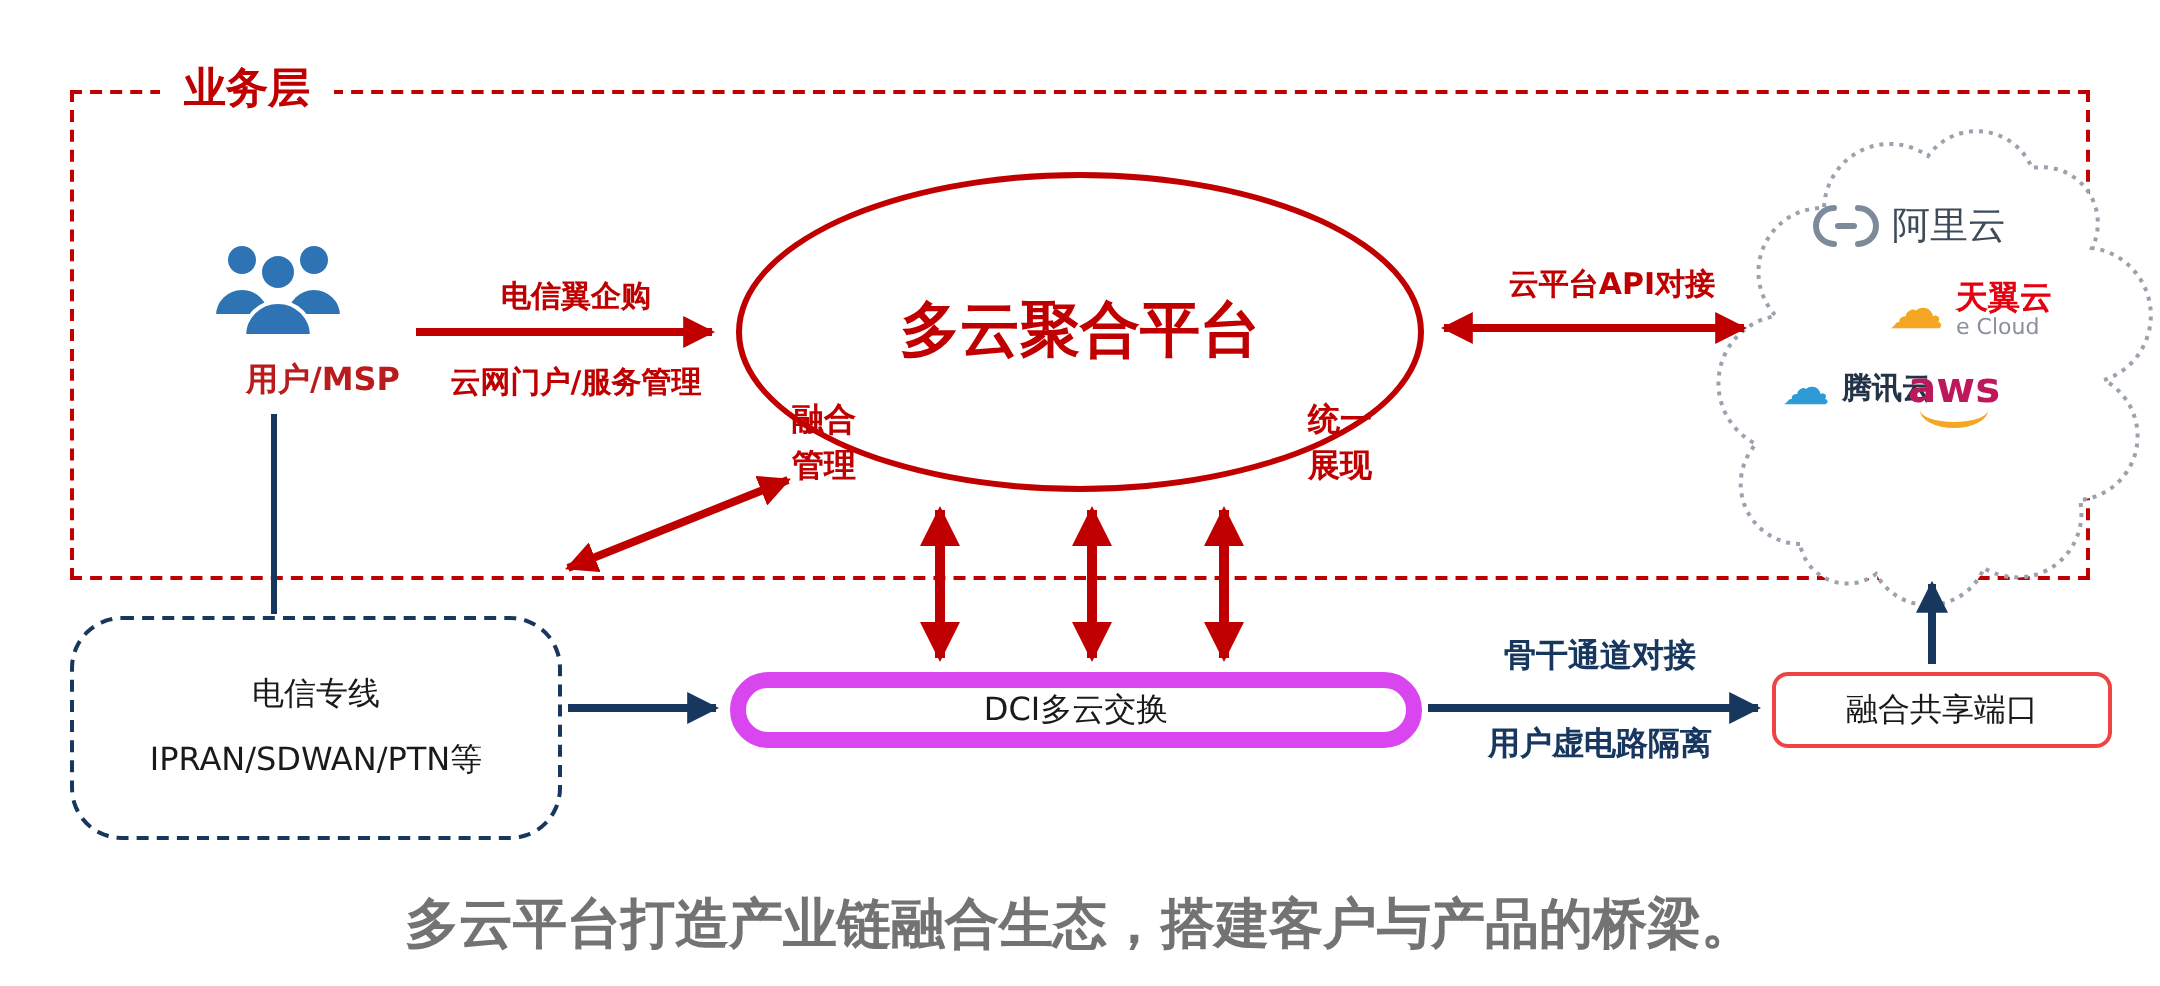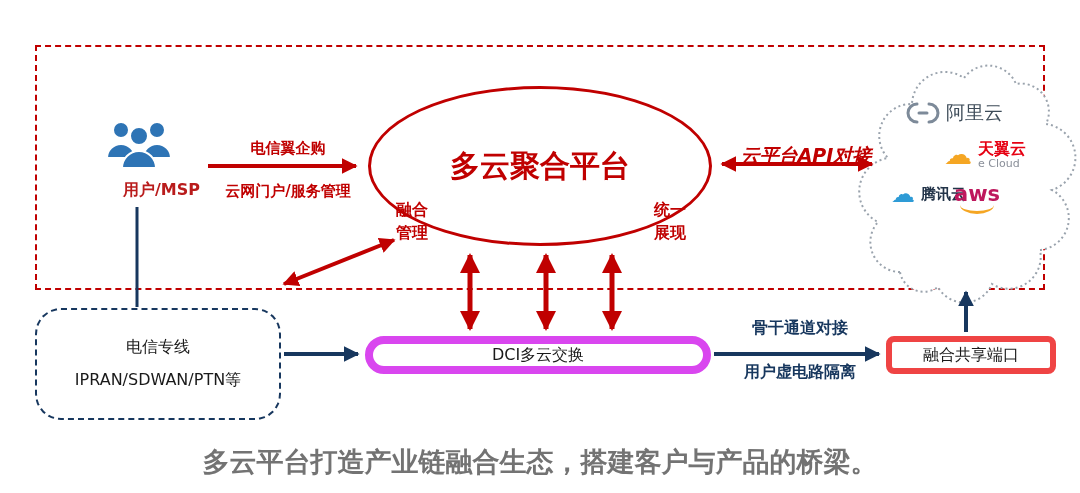--- a/index.html
+++ b/index.html
@@ -34,22 +34,22 @@
              display:flex; flex-direction:row; align-items:center; justify-content:center;
              color:#C00000; font-weight:bold; font-size:30px; line-height:1.25;
              z-index:1; text-align:center; }
 
   .note { z-index:3; color:#C00000; font-size:16px; font-weight:bold;
           text-align:center; line-height:1.45; }
   .note-left { left:388px; top:198px; width:48px; }
   .note-right { left:646px; top:198px; width:48px; }
 
   
-  .api-label { left:726px; top:143px; width:160px; text-align:center;
-               color:#C00000; font-size:19px; font-weight:bold; z-index:3;font-style:italic; }
+  .api-label { left:726px; top:133px; width:160px; text-align:center;
+               color:#C00000; font-size:15px; font-weight:bold; z-index:3; }
 
   
   .provider { z-index:3; display:flex; align-items:center; gap:6px; }
   .aliyun { left:906px; top:100px; color:#3e4c59; font-size:19px; }
   .ecloud { left:944px; top:140px; }
   .ecloud .glyph { color:#F5A623; font-size:28px; line-height:1; }
   .ecloud .nm { color:#E60012; font-size:16px; font-weight:bold; line-height:1.1; }
   .ecloud .sub { color:#8a8f99; font-size:11px; line-height:1.1; }
   .tencent { left:891px; top:182px; }
   .tencent .glyph { color:#2E9BD6; font-size:24px; line-height:1; }
@@ -62,21 +62,21 @@
   
   .ded-box { left:35px; top:308px; width:246px; height:112px;
              border:2px dashed #17375E; border-radius:26px; background:#fff;
              display:flex; flex-direction:column; align-items:center; justify-content:center;
              gap:12px; color:#1a1a1a; font-size:16px; z-index:1; text-align:center; }
   .dci-box { left:365px; top:336px; width:346px; height:38px;
              border:8px solid #d946ef; border-radius:19px; background:#fff;
              display:flex; align-items:center; justify-content:center;
              color:#1a1a1a; font-size:16px; z-index:1; }
   .port-box { left:886px; top:336px; width:170px; height:38px;
-              border:6px solid #ef4444; border-radius:8px; background:#fff;
+              border:2px solid #ef4444; border-radius:8px; background:#fff;
               display:flex; align-items:center; justify-content:center;
               color:#1a1a1a; font-size:16px; z-index:3; }
 
   
   .blue-top { left:712px; top:318px; width:176px; text-align:center;
               color:#17375E; font-size:16px; font-weight:bold; z-index:3; }
   .blue-bottom { left:708px; top:362px; width:184px; text-align:center;
                  color:#17375E; font-size:16px; font-weight:bold; z-index:3; }
 
   
@@ -133,20 +133,21 @@
 
     <line x1="284" y1="284" x2="394" y2="240" stroke="#C00000" stroke-width="4" marker-start="url(#mr)" marker-end="url(#mr)"></line>
 
     <line x1="284" y1="354" x2="358" y2="354" stroke="#17375E" stroke-width="4" marker-end="url(#mb)"></line>
 
     <line x1="714" y1="354" x2="879" y2="354" stroke="#17375E" stroke-width="4" marker-end="url(#mb)"></line>
 
     <line x1="966" y1="332" x2="966" y2="292" stroke="#17375E" stroke-width="4" marker-end="url(#mb)"></line>
   </svg>
 
+  <div class="abs biz-label">业务层</div>
 
   <div class="abs user-icon">
     <svg width="72" height="56" viewBox="0 0 72 56">
       <g fill="#2E74B5" stroke="#ffffff" stroke-width="2">
         <circle cx="18" cy="14" r="8"></circle>
         <path d="M4,42 a14,14 0 0 1 28,0 z"></path>
         <circle cx="54" cy="14" r="8"></circle>
         <path d="M40,42 a14,14 0 0 1 28,0 z"></path>
         <circle cx="36" cy="20" r="9"></circle>
         <path d="M19,52 a17,17 0 0 1 34,0 z"></path>

